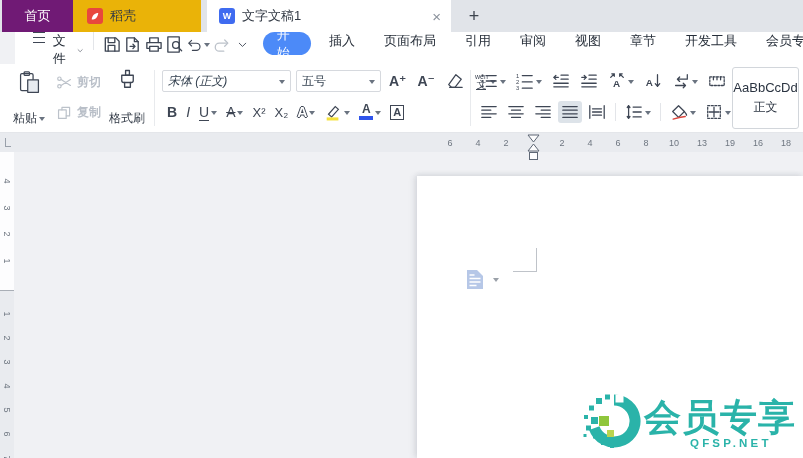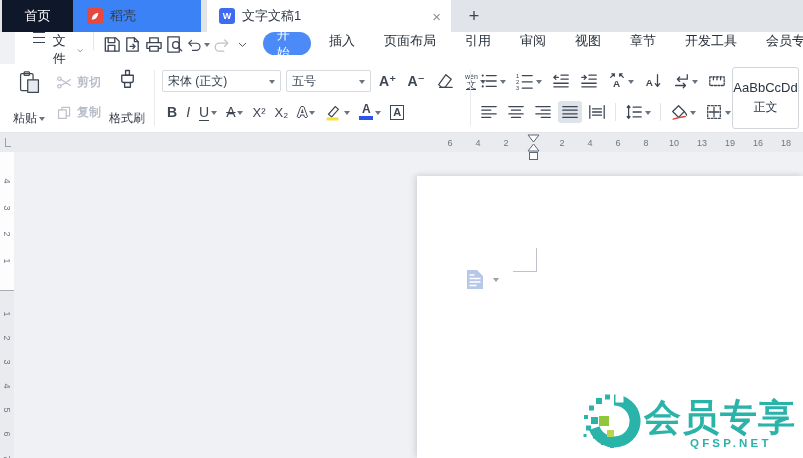--- a/index.html
+++ b/index.html
@@ -3,22 +3,22 @@
 <meta charset="utf-8">
 <style>
   html,body{margin:0;padding:0;background:#cfd3d9;}
   *{box-sizing:border-box;}
   body{font-family:"Liberation Sans","DejaVu Sans",sans-serif;}
   .screen{position:relative;width:803px;height:458px;overflow:hidden;background:#f0f1f4;}
 
   
   .tabbar{position:absolute;left:0;top:0;width:803px;height:32px;background:#e1e4e9;}
   .tab{position:absolute;top:0;height:32px;display:flex;align-items:center;font-size:13px;color:#333a45;cursor:pointer;}
-  .tab-home{left:2px;width:71px;background:#0f172a;color:#fff;justify-content:center;}
-  .tab-docer{left:73px;width:128px;background:#3b82f6;padding-left:14px;gap:7px;}
+  .tab-home{left:2px;width:71px;background:#701a75;color:#fff;justify-content:center;}
+  .tab-docer{left:73px;width:128px;background:#eab308;padding-left:14px;gap:7px;}
   .tab-doc{left:207px;width:244px;background:#ffffff;padding-left:12px;gap:7px;}
   .sq-ico{width:16px;height:16px;border-radius:3px;display:flex;align-items:center;justify-content:center;flex:0 0 auto;}
   .docer-ico{background:#e8483d;}
   .writer-ico{background:#3f6bf0;color:#fff;font-size:9px;font-weight:bold;}
   .tab-close{position:absolute;right:10px;top:0;height:32px;display:flex;align-items:center;color:#8b929c;font-size:15px;cursor:pointer;}
   .newtab{position:absolute;left:460px;top:0;width:28px;height:32px;display:flex;align-items:center;justify-content:center;font-size:18px;color:#3c434d;cursor:pointer;}
 
   
   .menubar{position:absolute;left:15px;top:32px;width:803px;height:32px;background:#fff;display:flex;align-items:flex-start;}
   .hamb{width:15px;height:11px;border-top:1.6px solid #3e4654;border-bottom:1.6px solid #3e4654;position:relative;margin-left:18px;}
@@ -215,21 +215,21 @@
       <svg class="ic" width="23" height="25" viewBox="0 0 24 26">
           <rect x="10" y="1.5" width="4" height="5"></rect>
           <path d="M6 6.5h12V12a2 2 0 0 1-2 2H8a2 2 0 0 1-2-2z"></path>
           <path d="M9 14v5h6v-5"></path>
         </svg>
       <span class="lab">格式刷</span>
     </div>
     <div class="gsep" style="left:154px;"></div>
 
     <div class="tb-row" style="left:162px;top:6px;gap:5px;">
-      <div class="combo" style="width:119px;">
+      <div class="combo" style="width:129px;font-style:italic;">
         <span>宋体 (正文)</span>
         <span class="dd"></span>
       </div>
       <div class="combo" style="width:85px;">
         <span>五号</span>
         <span class="dd"></span>
       </div>
       <div class="tbtn glyphbtn">
           <span>A⁺</span>
         </div>

